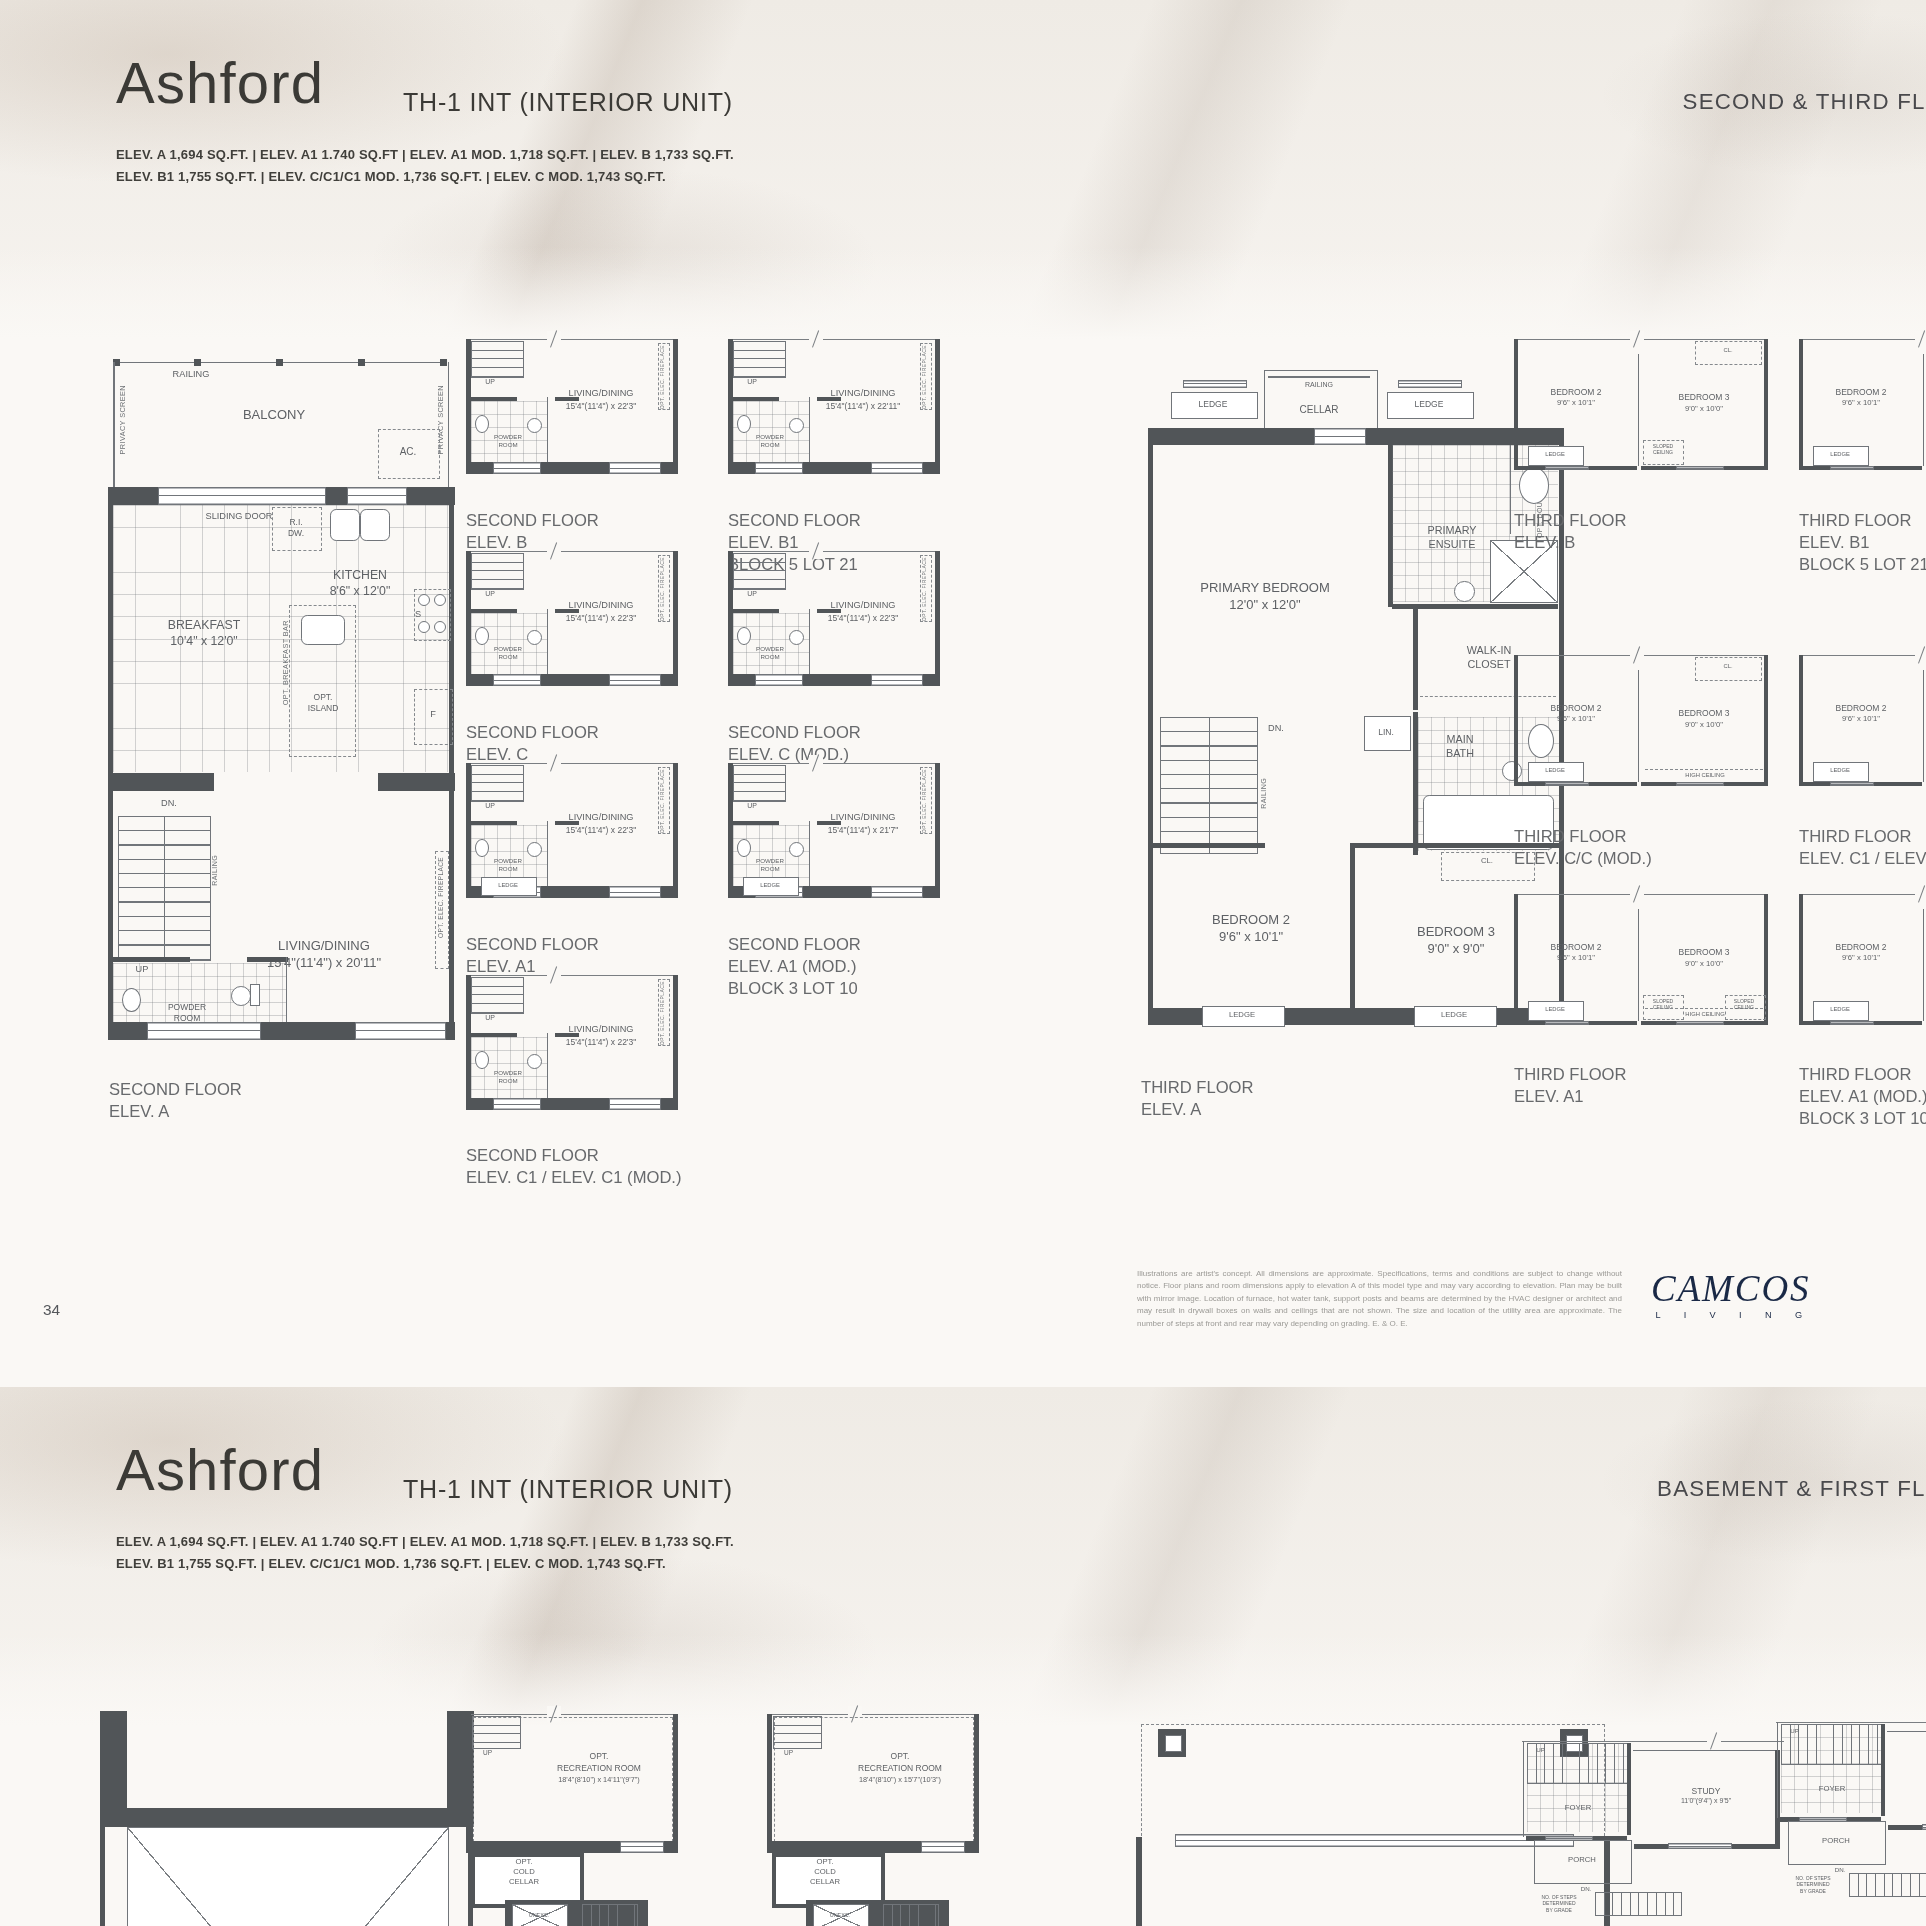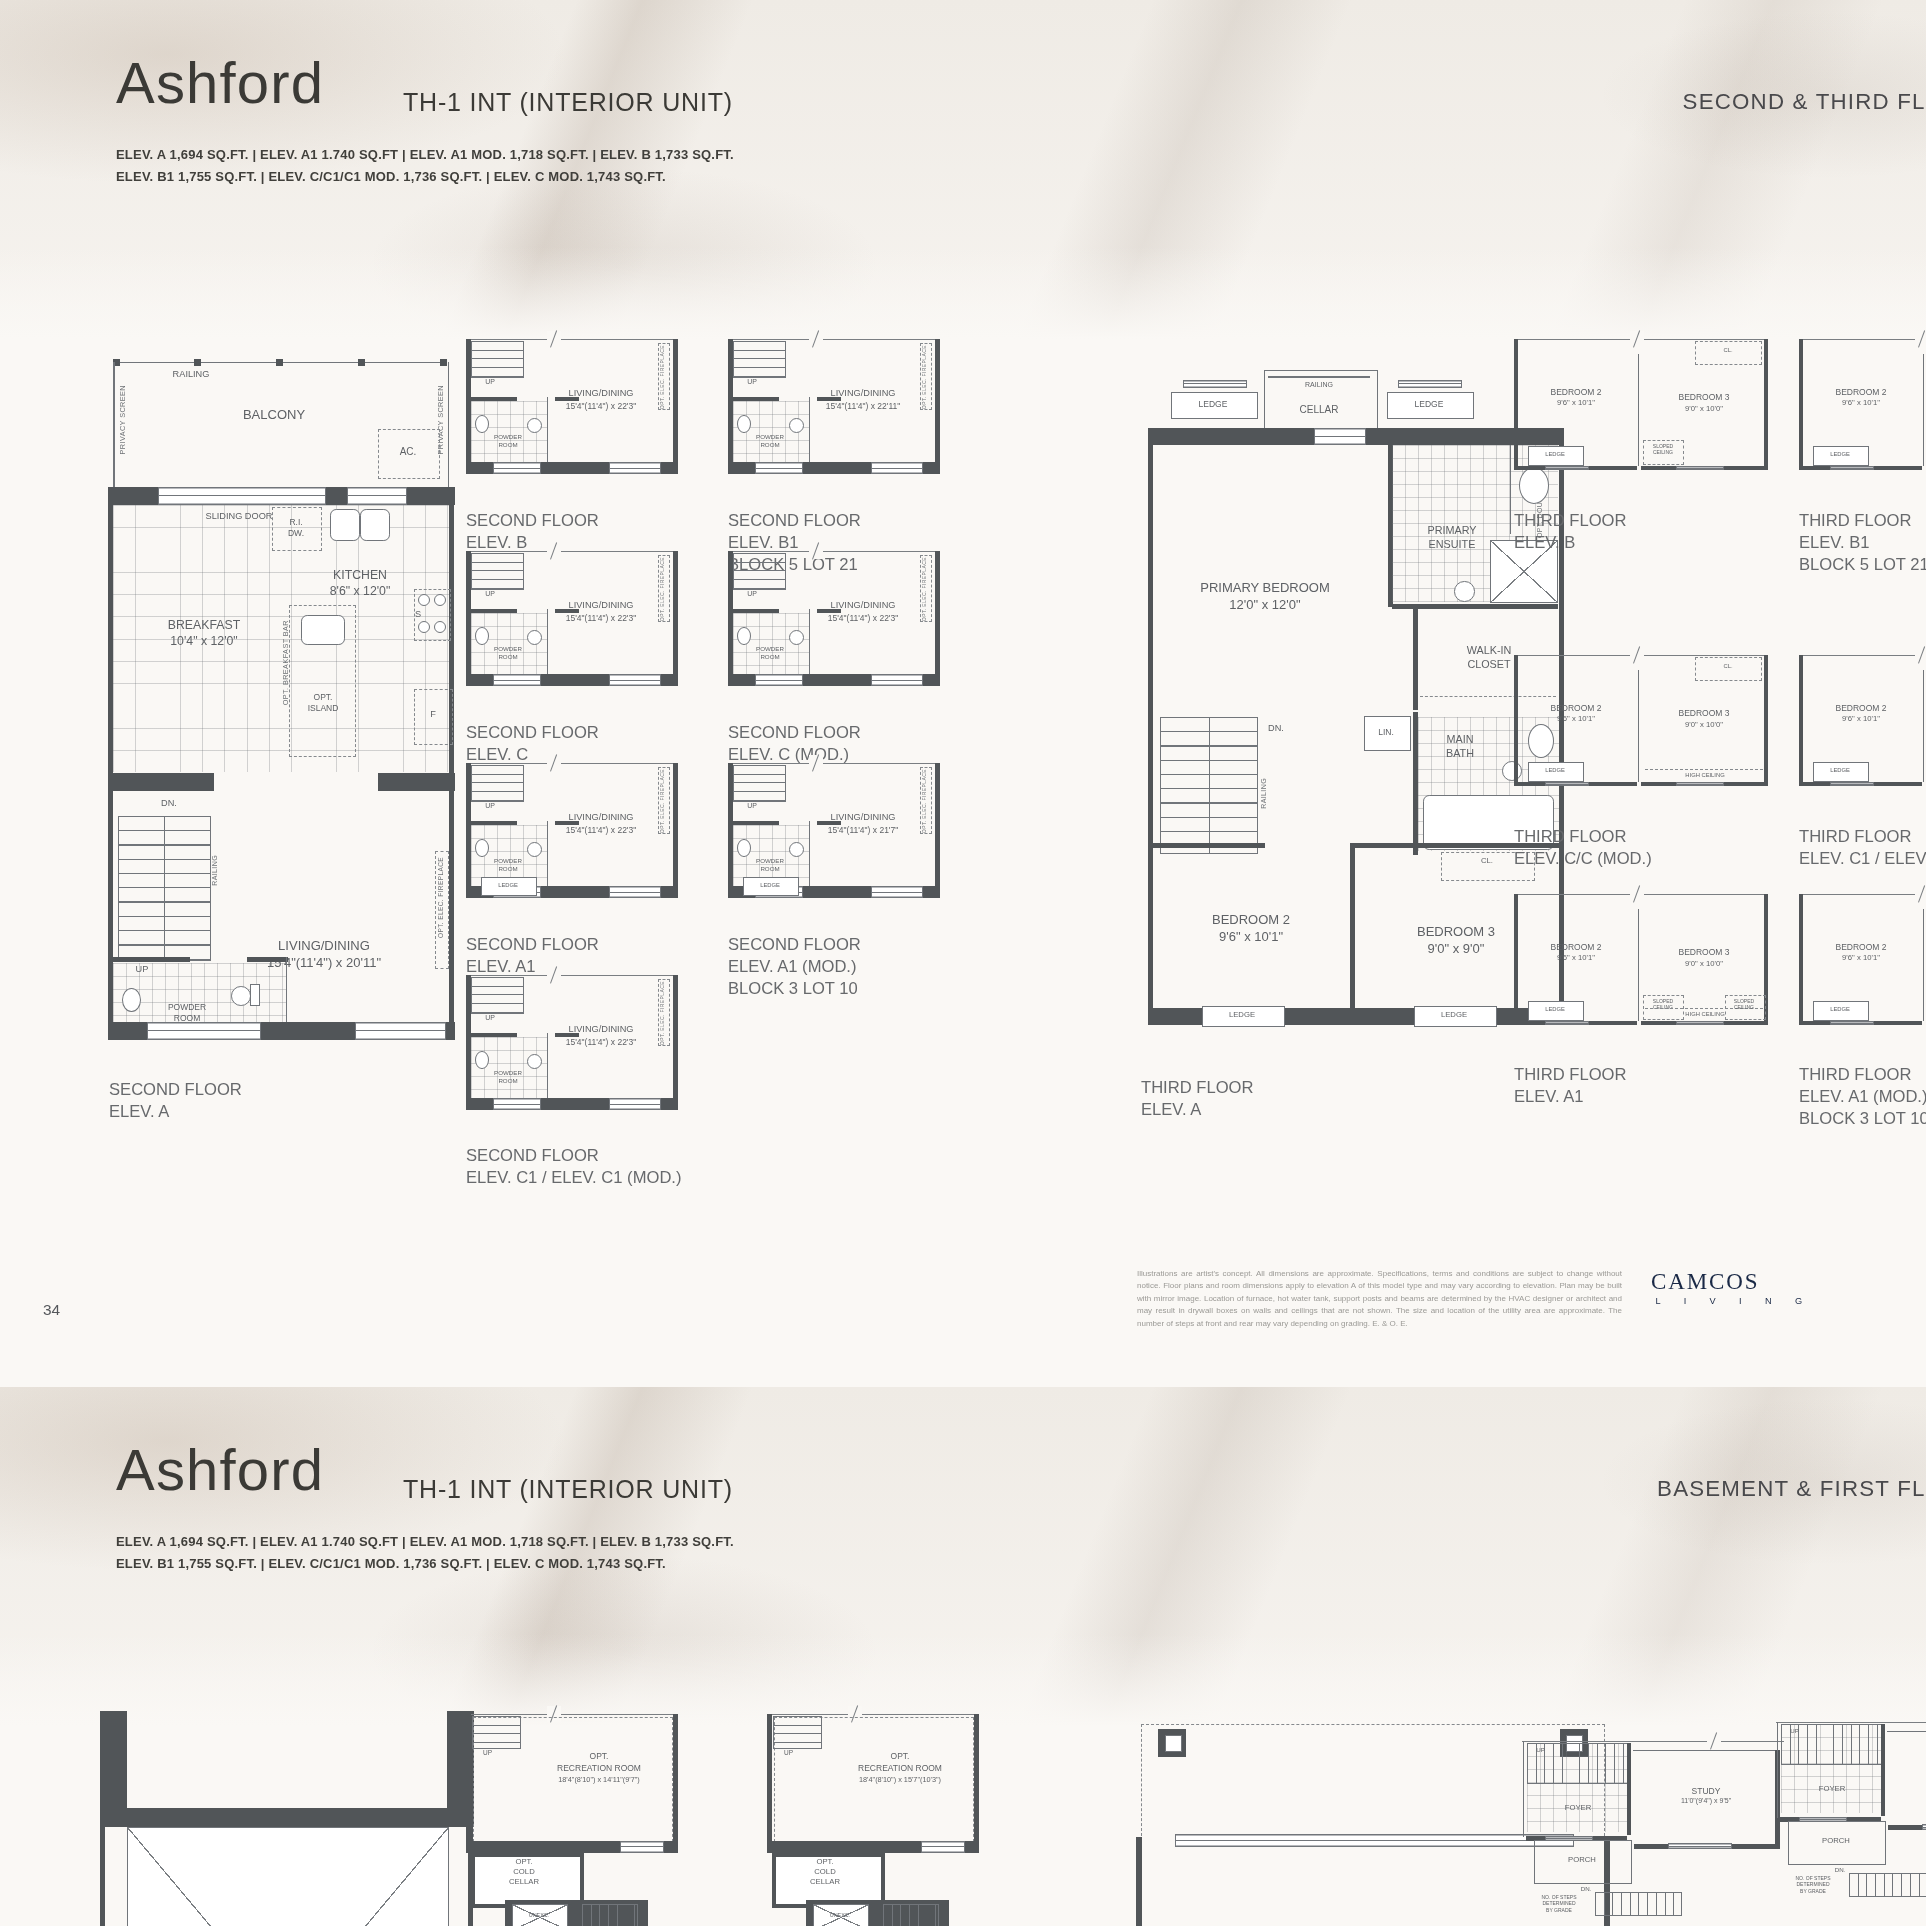--- a/index.html
+++ b/index.html
@@ -60,21 +60,21 @@
   .vlbl{position:absolute;writing-mode:vertical-rl;transform:rotate(180deg);color:#6E7276;
       letter-spacing:0.4px;white-space:nowrap;}
   .s13{font-size:5px;} .s14{font-size:5.4px;} .s15{font-size:5.8px;} .s16{font-size:6.2px;}
   .s17{font-size:6.5px;} .s18{font-size:7px;} .s19{font-size:7.3px;} .s20{font-size:7.7px;} .s22{font-size:8.5px;} .s24{font-size:9.2px;} .s26{font-size:10px;}
   .s28{font-size:10.8px;} .s32{font-size:12.3px;} .s34{font-size:13px;}
   .cap{position:absolute;font-size:16.6px;color:#67696C;margin-top:29px;}
   .cap div{line-height:1.34;white-space:nowrap;}
   .disc{position:absolute;left:1137px;top:1268px;width:485px;font-size:8px;line-height:1.55;
       color:#9B9A96;text-align:justify;}
   .logo{position:absolute;left:1651px;top:1270px;color:#1A2946;}
-  .logo .word{font-family:"Liberation Serif",serif;font-size:23px;letter-spacing:1.9px;line-height:1;}
+  .logo .word{font-family:"Liberation Serif",serif;font-size:37px;letter-spacing:1.9px;line-height:1;font-style:italic;}
   .logo .sub{font-size:9.2px;letter-spacing:10.4px;margin:3.1px 0 0 4.6px;font-family:"Liberation Sans",sans-serif;}
   .pagenum{position:absolute;font-size:15.4px;color:#54575B;}
   .pn-l{left:43px;top:1301px;}
 </style>
 </head>
 <body>
 
 <div class="page" id="p1">
   <div class="band"></div>
   <div class="title">Ashford</div>

